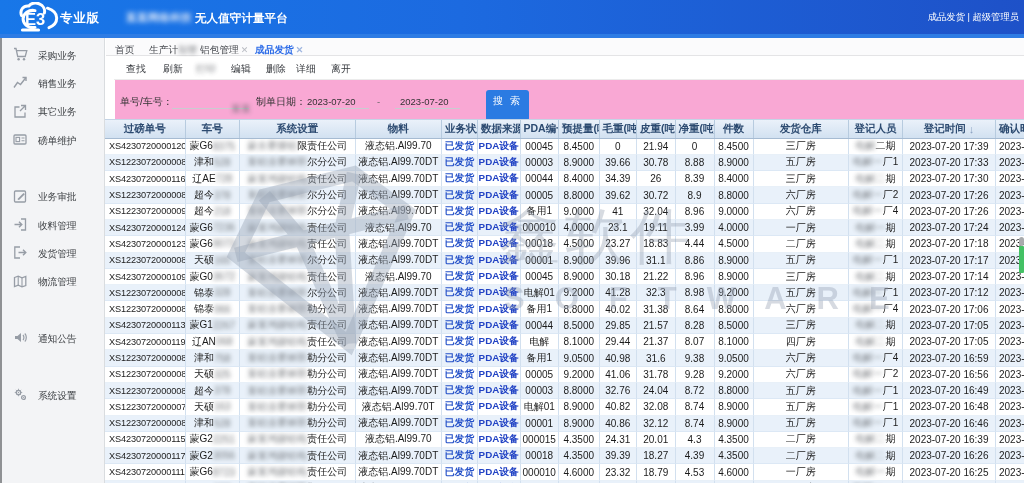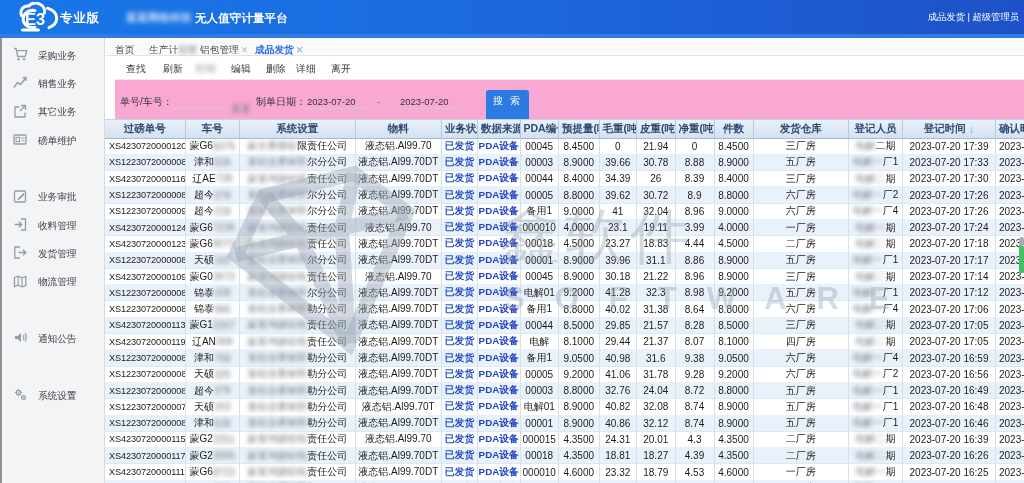--- a/index.html
+++ b/index.html
@@ -447,21 +447,21 @@
 </div>
 <div class="r even">
 <div class="c c1">XS4230720000117</div>
 <div class="c c2">蒙G2<span class="bz">3056</span></div>
 <div class="c c3"><span class="bz">蒙某鸿骏铝电</span>责任公司</div>
 <div class="c c4">液态铝.Al99.70DT</div>
 <div class="c c5 st">已发货</div>
 <div class="c c6 pda">PDA设备</div>
 <div class="c c7">00018</div>
 <div class="c c8">4.3500</div>
-<div class="c c9">18.81</div>
+<div class="c c9">39.39</div>
 <div class="c c10">18.27</div>
 <div class="c c11">4.39</div>
 <div class="c c12">4.3500</div>
 <div class="c c13">二厂房</div>
 <div class="c c14"><span class="bz">电解二</span>期</div>
 <div class="c c15">2023-07-20 16:26</div>
 <div class="c c16">2023-07-20</div>
 </div>
 <div class="r odd">
 <div class="c c1">XS4230720000111</div>

